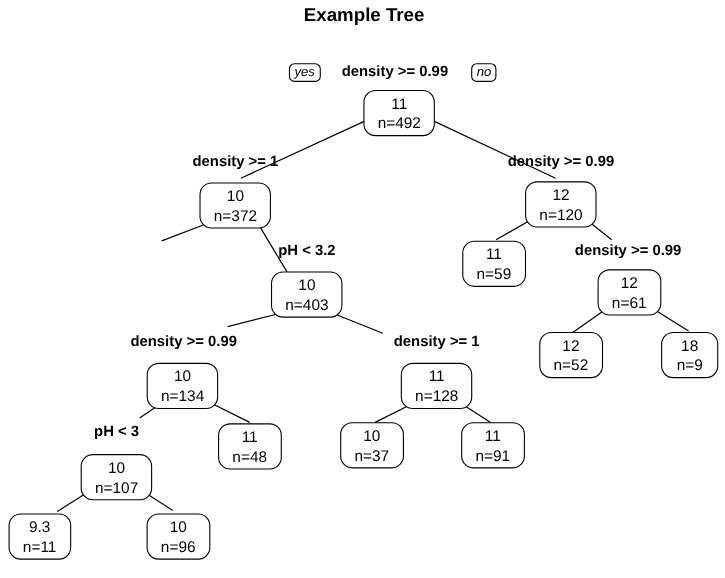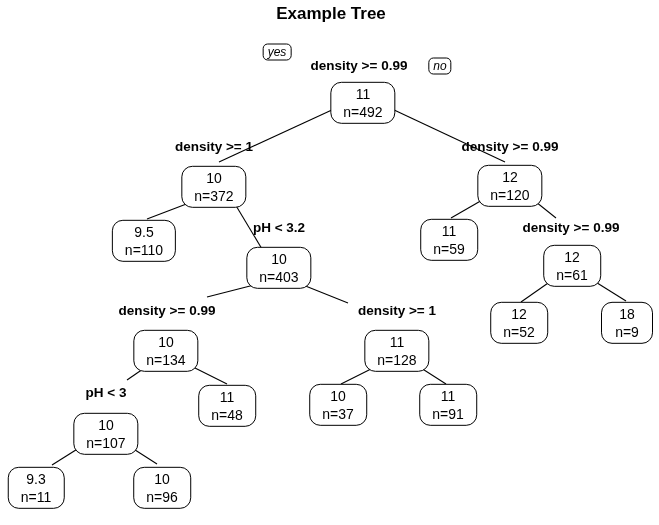--- a/index.html
+++ b/index.html
@@ -48,21 +48,21 @@
     <line class="branch" x1="143" y1="369" x2="127" y2="380"></line>
     <line class="branch" x1="193" y1="367" x2="227" y2="384"></line>
     <line class="branch" x1="373" y1="368" x2="341" y2="384"></line>
     <line class="branch" x1="421" y1="368" x2="446" y2="384"></line>
     <line class="branch" x1="79" y1="448" x2="52" y2="465"></line>
     <line class="branch" x1="132" y1="448" x2="157" y2="464"></line>
   </svg>
 
   <div class="title" style="left:331px;top:14px">Example Tree</div>
 
-  <div class="yn" style="left:277px;top:52px">yes</div>
+  <div class="yn" style="left:277px;top:66px">yes</div>
   <div class="yn" style="left:440px;top:66px">no</div>
 
   <div class="split" style="left:359px;top:65px">density &gt;= 0.99</div>
   <div class="split" style="left:214px;top:146px">density &gt;= 1</div>
   <div class="split" style="left:510px;top:146px">density &gt;= 0.99</div>
   <div class="split" style="left:279px;top:227px">pH &lt; 3.2</div>
   <div class="split" style="left:571px;top:227px">density &gt;= 0.99</div>
   <div class="split" style="left:167px;top:310px">density &gt;= 0.99</div>
   <div class="split" style="left:397px;top:310px">density &gt;= 1</div>
   <div class="split" style="left:106px;top:392px">pH &lt; 3</div>
@@ -71,24 +71,20 @@
     <div>11</div>
     <div>n=492</div>
   </div>
   <div class="node" style="left:214px;top:187px">
     <div>10</div>
     <div>n=372</div>
   </div>
   <div class="node" style="left:510px;top:186px">
     <div>12</div>
     <div>n=120</div>
-  </div>
-  <div class="node" style="left:144px;top:241px">
-    <div>9.5</div>
-    <div>n=110</div>
   </div>
   <div class="node" style="left:279px;top:268px">
     <div>10</div>
     <div>n=403</div>
   </div>
   <div class="node" style="left:449px;top:240px">
     <div>11</div>
     <div>n=59</div>
   </div>
   <div class="node" style="left:572px;top:266px">

